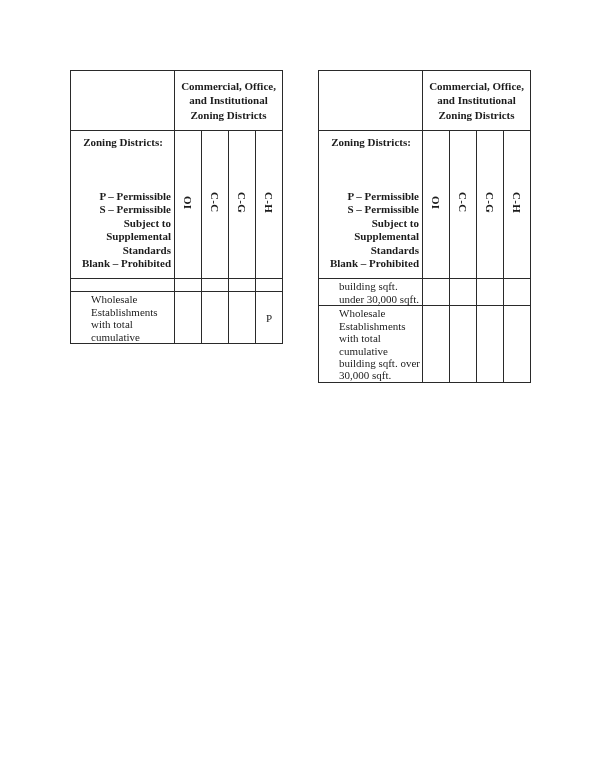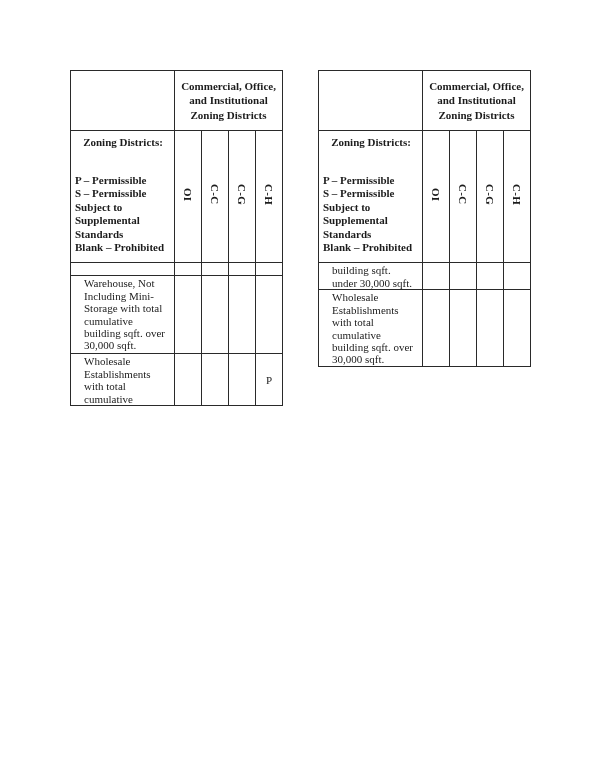--- a/index.html
+++ b/index.html
@@ -51,22 +51,22 @@
   .legend-title {
     font-weight: bold;
     font-size: 11px;
     text-align: center;
     white-space: pre;
   }
   .legend-lines {
     font-weight: bold;
     font-size: 11px;
     line-height: 13.4px;
-    margin-top: 26px;
-    text-align: left;
+    margin-top: 42px;
+    text-align: right;
     white-space: pre;
   }
   td.dist-head {
     text-align: center;
     vertical-align: middle;
   }
   .rot {
     display: inline-block;
     writing-mode: vertical-rl;
     font-weight: bold;
@@ -75,21 +75,21 @@
   }
 
   tr.r-spacer { height: 13px; }
   tr.r-warehouse { height: 78px; }
   tr.r-wholesale-left { height: 49px; }
   tr.r-under { height: 27px; }
   tr.r-over  { height: 73px; }
 
   td.row-label {
     vertical-align: top;
-    padding: 1px 3px 0 13px;
+    padding: 1px 3px 0 20px;
     font-size: 11px;
     line-height: 12.4px;
     text-align: left;
     white-space: pre;
   }
   td.value-cell {
     text-align: center;
     vertical-align: middle;
     font-size: 11px;
   }
@@ -137,32 +137,20 @@
           <span class="rot">C-H</span>
         </td>
       </tr>
       <tr class="r-spacer">
         <td class="row-label"></td>
         <td class="value-cell"></td>
         <td class="value-cell"></td>
         <td class="value-cell"></td>
         <td class="value-cell"></td>
       </tr>
-      <tr class="r-warehouse">
-        <td class="row-label">Warehouse, Not
-Including Mini-
-Storage with total
-cumulative
-building sqft. over
-30,000 sqft.</td>
-        <td class="value-cell"></td>
-        <td class="value-cell"></td>
-        <td class="value-cell"></td>
-        <td class="value-cell"></td>
-      </tr>
       <tr class="r-wholesale-left">
         <td class="row-label">Wholesale
 Establishments
 with total
 cumulative</td>
         <td class="value-cell"></td>
         <td class="value-cell"></td>
         <td class="value-cell"></td>
         <td class="value-cell">P</td>
       </tr>

